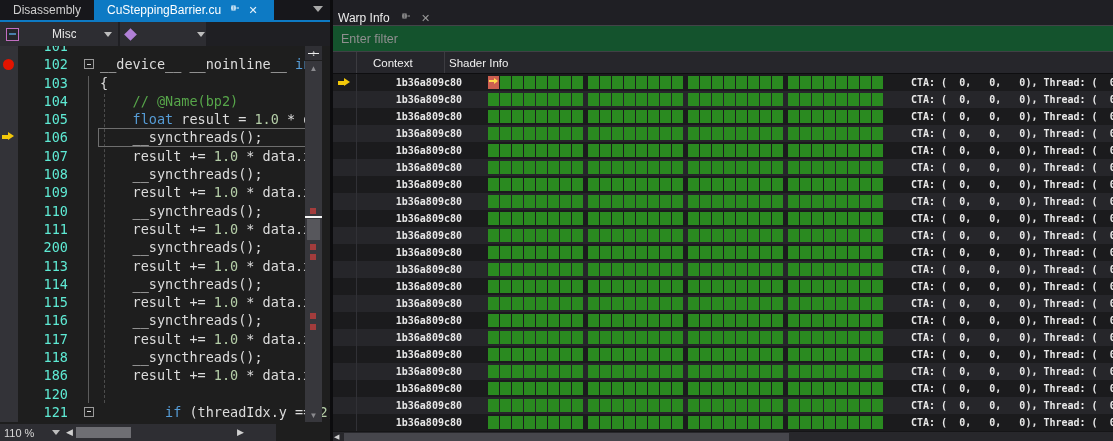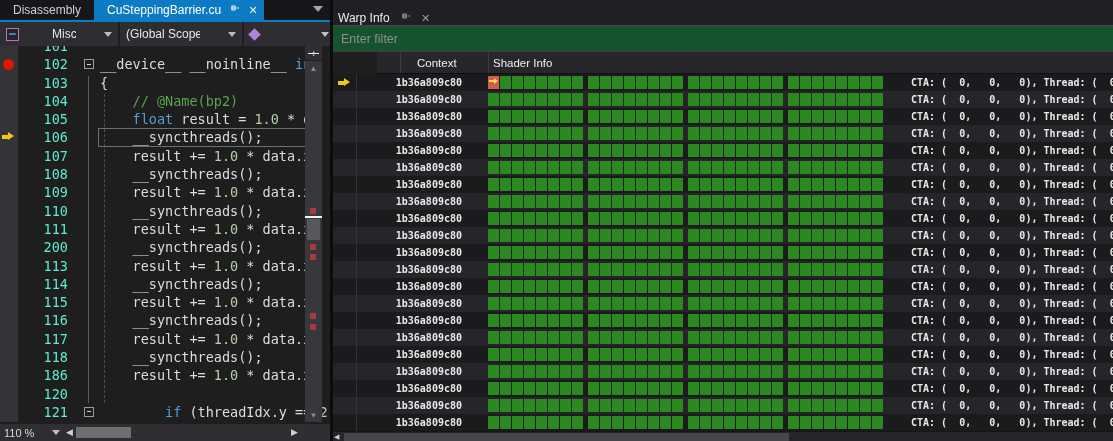--- a/index.html
+++ b/index.html
@@ -6,21 +6,21 @@
   html,body { background:#000; }
   #app {
     position:relative; width:1113px; height:441px; overflow:hidden;
     background:#1e1e1e; font-family:"Liberation Sans", sans-serif;
     -webkit-font-smoothing:antialiased;
   }
   
   #editor-pane { position:absolute; left:0; top:0; width:330px; height:441px; background:#1e1e1e; }
   .tabstrip { position:relative; height:22px; background:#17171b; border-bottom:2px solid #0d7ac4; display:flex; align-items:stretch; }
   .tab { display:flex; align-items:center; padding:0 13px; font-size:12px; color:#cfcfcf; cursor:default; }
-  .tab.active { background:#0d7ac4; color:#fff; padding-right:5px; }
+  .tab.active { background:#0d7ac4; color:#fff; padding-right:15px; }
   .tab .pin-icon, .tab .close-icon { margin-left:7px; width:12px; height:12px; display:flex; align-items:center; justify-content:center; color:#e8f2fa; font-size:11px; }
   .tab-overflow { position:absolute; right:7px; top:6px; width:0; height:0; border-left:5px solid transparent; border-right:5px solid transparent; border-top:6px solid #a8a8a8; }
   .navbar { height:24px; background:#1f1f23; display:flex; gap:2px; }
   .combo { background:#2d2d32; display:flex; align-items:center; font-size:12px; color:#e6e6e6; padding:0 6px; position:relative;gap:28px; }
   .combo .caret { width:0;height:0;border-left:4px solid transparent;border-right:4px solid transparent;border-top:5px solid #bdbdbd; margin-left:auto; }
   .combo .label { overflow:hidden; white-space:nowrap; }
   .combo1 { width:118px; } .combo2 { width:122px; } .combo3 { width:86px; }
   .proj-icon { width:13px; height:13px; border:1px solid #c06ec0; background:#252529; margin-right:5px; flex:none; position:relative; }
   .proj-icon::after { content:""; position:absolute; left:2px; top:2px; width:7px; height:7px; background:#569cd6; clip-path:polygon(0 40%,100% 40%,100% 60%,0 60%); }
   .method-icon { width:9px; height:9px; background:#b180d7; transform:rotate(45deg); margin-right:6px; flex:none; }
@@ -48,35 +48,35 @@
   .vscroll { position:absolute; right:8px; top:0; width:17px; height:376px; background:#37373c; }
   .vs-grip { height:15px; background:#2f2f34; position:relative; border-bottom:1px solid #1e1e1e; }
   .vs-grip .gline { position:absolute; left:3px; right:3px; top:7px; height:1px; background:#ececec; }
   .vs-grip .gupdown { position:absolute; left:0; right:0; top:0; text-align:center; font-size:8px; line-height:15px; color:#ececec; }
   .vs-arrow { position:absolute; left:0; width:17px; text-align:center; font-size:8px; color:#8a8a8e; }
   .vs-up { top:18px; } .vs-down { bottom:2px; }
   .vs-mark { position:absolute; left:5px; width:6px; height:6px; background:#a33c3c; }
   .vs-thumb { position:absolute; left:2px; width:13px; background:#57575c; }
   .vs-caretline { position:absolute; left:0; width:17px; height:2px; background:#f5f5f5; }
   
-  .editor-bottom { position:absolute; left:0; bottom:0; width:330px; height:17px; background:#2e2e33; display:flex; align-items:center; }
+  .editor-bottom { position:absolute; left:0; bottom:0; width:276px; height:17px; background:#2e2e33; display:flex; align-items:center; }
   .zoom-combo { width:64px; display:flex; align-items:center; font-size:11px; color:#d8d8d8; padding:0 4px; }
   .zoom-combo .caret { width:0;height:0;border-left:4px solid transparent;border-right:4px solid transparent;border-top:5px solid #bdbdbd; margin-left:auto; }
   .hscroll { position:relative; flex:1; height:100%; background:#2e2e33; }
   .hs-arrow { position:absolute; top:3px; font-size:9px; color:#d0d0d0; }
   .hs-left { left:2px; } .hs-right { right:32px; }
   .hs-thumb { position:absolute; left:12px; top:3px; width:55px; height:11px; background:#6e6e73; }
   
   #warp-pane { position:absolute; left:330px; top:0; width:783px; height:441px; background:#1e1e1e; border-left:3px solid #0c0c0e; }
   .panel-titlebar { height:26px; background:#1f1f24; border-bottom:1px solid #434348; display:flex; align-items:flex-end; padding-left:5px; }
   .panel-titlebar .title { font-size:12px; color:#ececec; }
   .panel-titlebar .pin-icon, .panel-titlebar .close-icon { margin-left:9px; color:#9a9a9a; font-size:11px; width:12px; text-align:center; }
   .filterbox { display:block; width:100%; height:26px; background:#14532d; border:none; border-bottom:1px solid #404045; color:#bbb; font-size:12.5px; font-family:"Liberation Sans", sans-serif; padding:0 8px; outline:none; }
   .filterbox::placeholder { color:#8f8f8f; }
-  .grid-header { height:22px; background:#26262b; display:flex; align-items:center; font-size:11.5px; color:#f0f0f0; border-bottom:1px solid #0e0e10;margin-left:44px; }
+  .grid-header { height:22px; background:#26262b; display:flex; align-items:center; font-size:11.5px; color:#f0f0f0; border-bottom:1px solid #0e0e10; }
   .gh-ind { width:24px; height:100%; border-right:1px solid #3c3c41; flex:none; }
   .gh-ctx { width:88px; height:100%; border-right:1px solid #3c3c41; flex:none; display:flex; align-items:center; padding-left:16px; }
   .gh-thr { width:402px; height:100%; border-right:1px solid #3c3c41; flex:none; display:flex; align-items:center; padding-left:3px; }
   .gh-sh { flex:1; height:100%; display:flex; align-items:center; padding-left:4px; }
   .grid-body { }
   .wrow { height:17px; display:flex; align-items:stretch;gap:20px; }
   .wrow.even { background:#1b1b1d; } .wrow.odd { background:#26262a; }
   .w-ind { width:24px; flex:none; border-right:1px solid #313136; position:relative; }
   .w-ind .yarrow { position:absolute; left:5px; top:4px; }
   .w-ctx { width:88px; flex:none; font-family:"DejaVu Sans Mono", monospace; font-size:10px; font-weight:bold; color:#e8e8e8; line-height:17px; text-align:right; padding-right:3px; }
@@ -113,24 +113,20 @@
       </div>
       <div class="tab-overflow"></div>
     </div>
 
     <div class="navbar">
       <div class="combo combo1">
         <span class="proj-icon"></span>
         <span class="label">Miscellaneou</span>
         <span class="caret"></span>
       </div>
-      <div class="combo combo2">
-        <span class="label" style="margin-left:auto;">(Global Scope</span>
-        <span class="caret"></span>
-      </div>
       <div class="combo combo3">
         <span class="method-icon"></span>
         <span class="label">thirdDeviceFx</span>
         <span class="caret"></span>
       </div>
     </div>
 
     <div class="editor-body">
       <div class="gutter-bg"></div>
       <div class="outline-line"></div>

